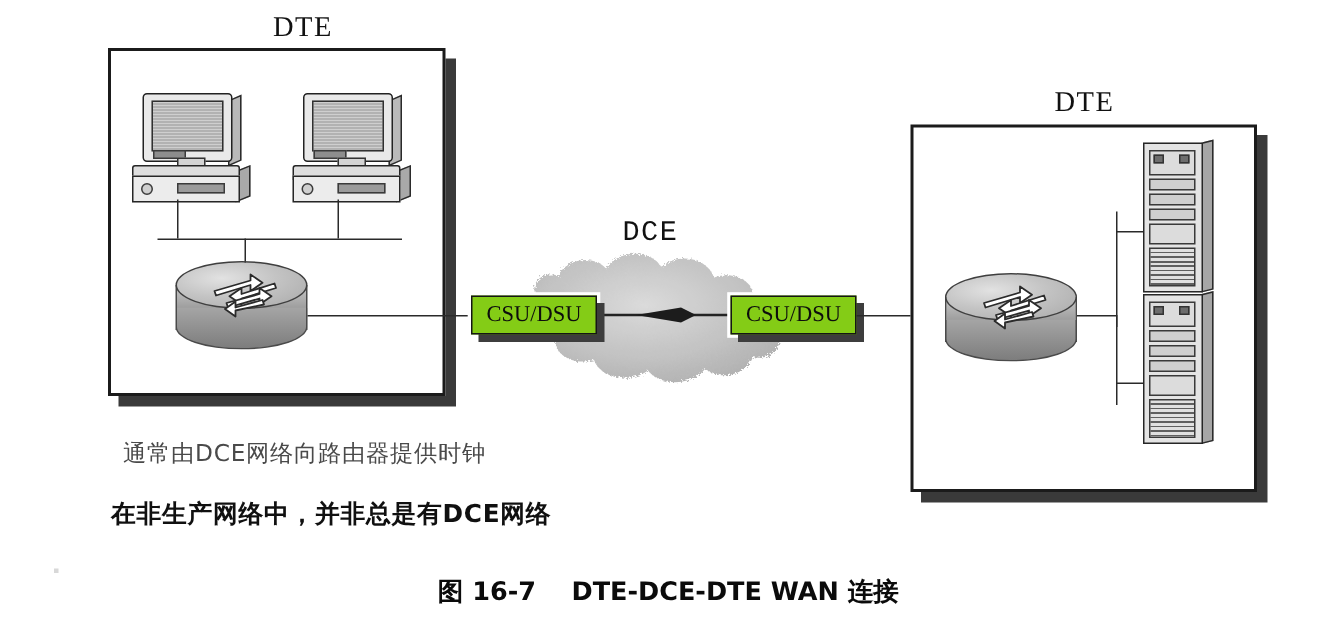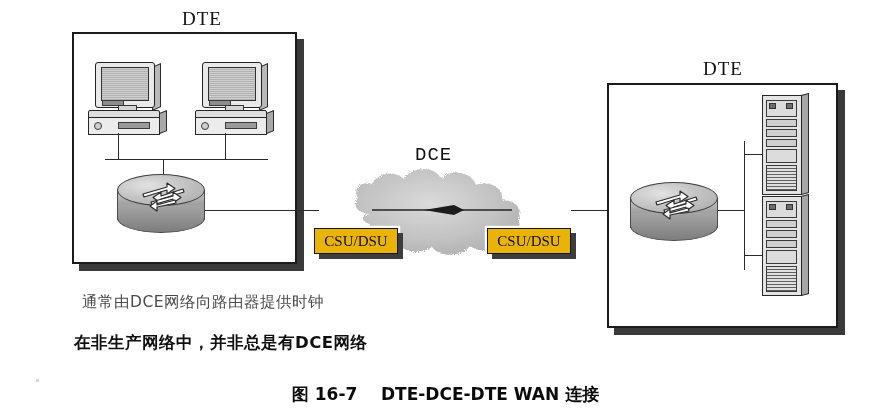--- a/index.html
+++ b/index.html
@@ -137,31 +137,30 @@
     position:absolute;width:5px;height:4px;background:#6d6d6d;border:1px solid #333;
   }
   .dce-label{
     position:absolute;font-size:19px;letter-spacing:1px;
     font-family:Liberation Mono, monospace;color:#111;white-space:nowrap;
   }
 
   
   .csu{
     position:absolute;
-    background:#eab308;
+    background:#84cc16;
     border:1.6px solid #151515;
     box-shadow:5px 5px 0 0 #3d3d3d, 0 0 0 2.2px #ffffff;
     font-family:"Liberation Serif", serif;
     font-size:15px;
     line-height:1;
     display:flex;align-items:center;justify-content:center;
     color:#0d0d0d;
     box-sizing:border-box;
     white-space:nowrap;
-    margin-top:31px;
   }
 
   
   .note{
     position:absolute;
     font-family:"DejaVu Sans", sans-serif;
     white-space:nowrap;
     color:#2c2c2c;
   }
   .note-1{font-size:15.5px;letter-spacing:.5px;color:#4a4a4a;}

